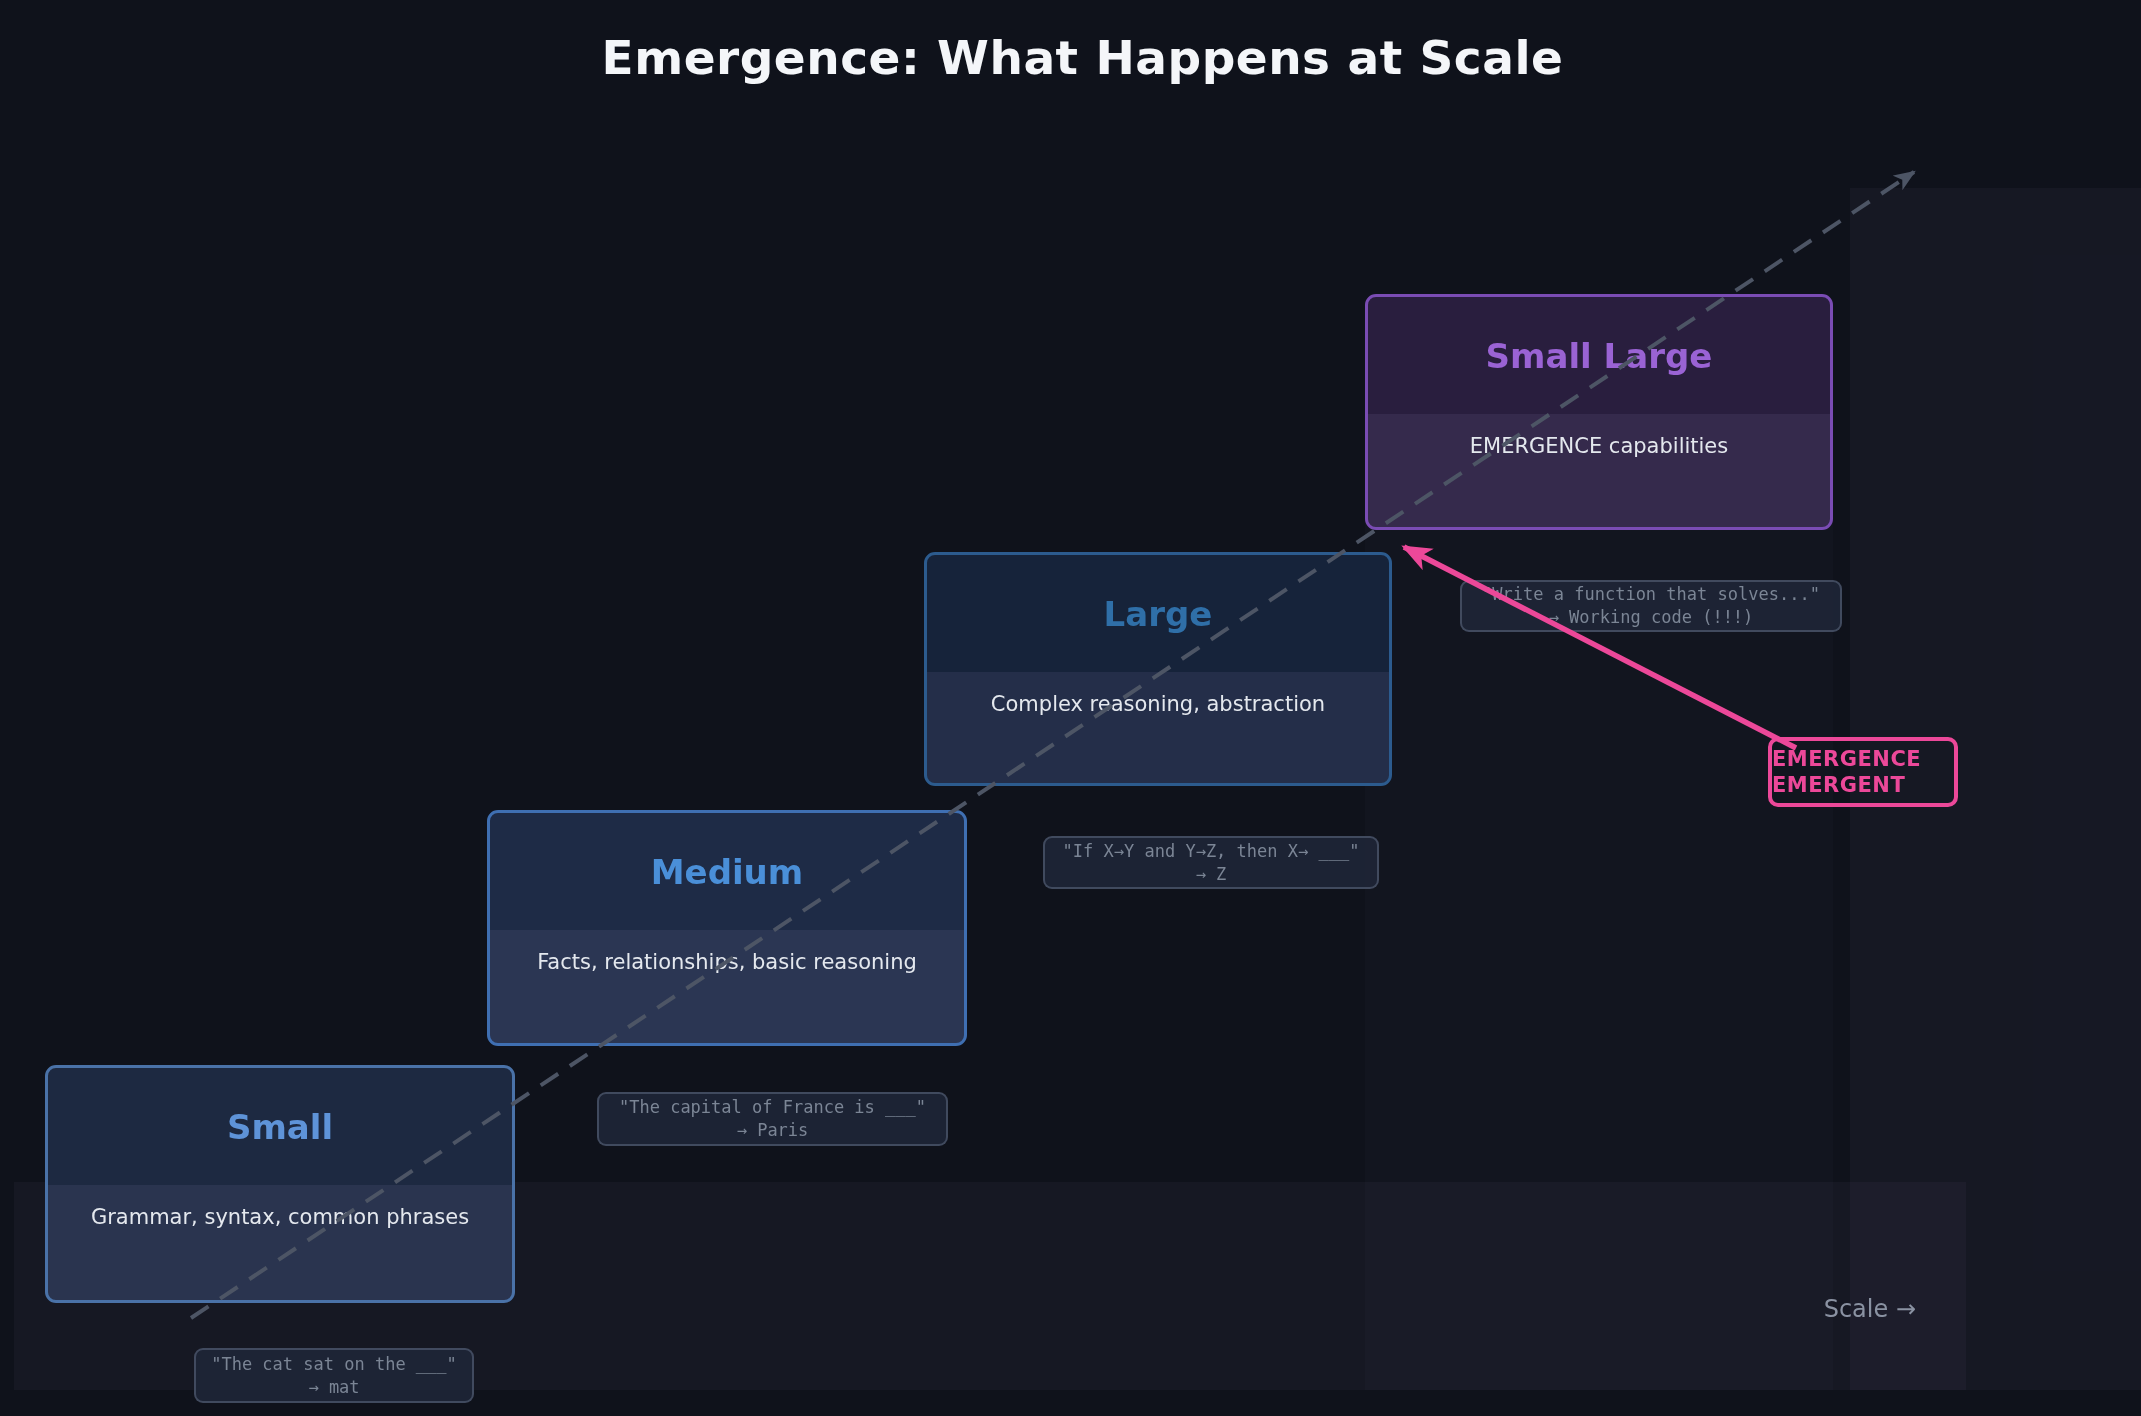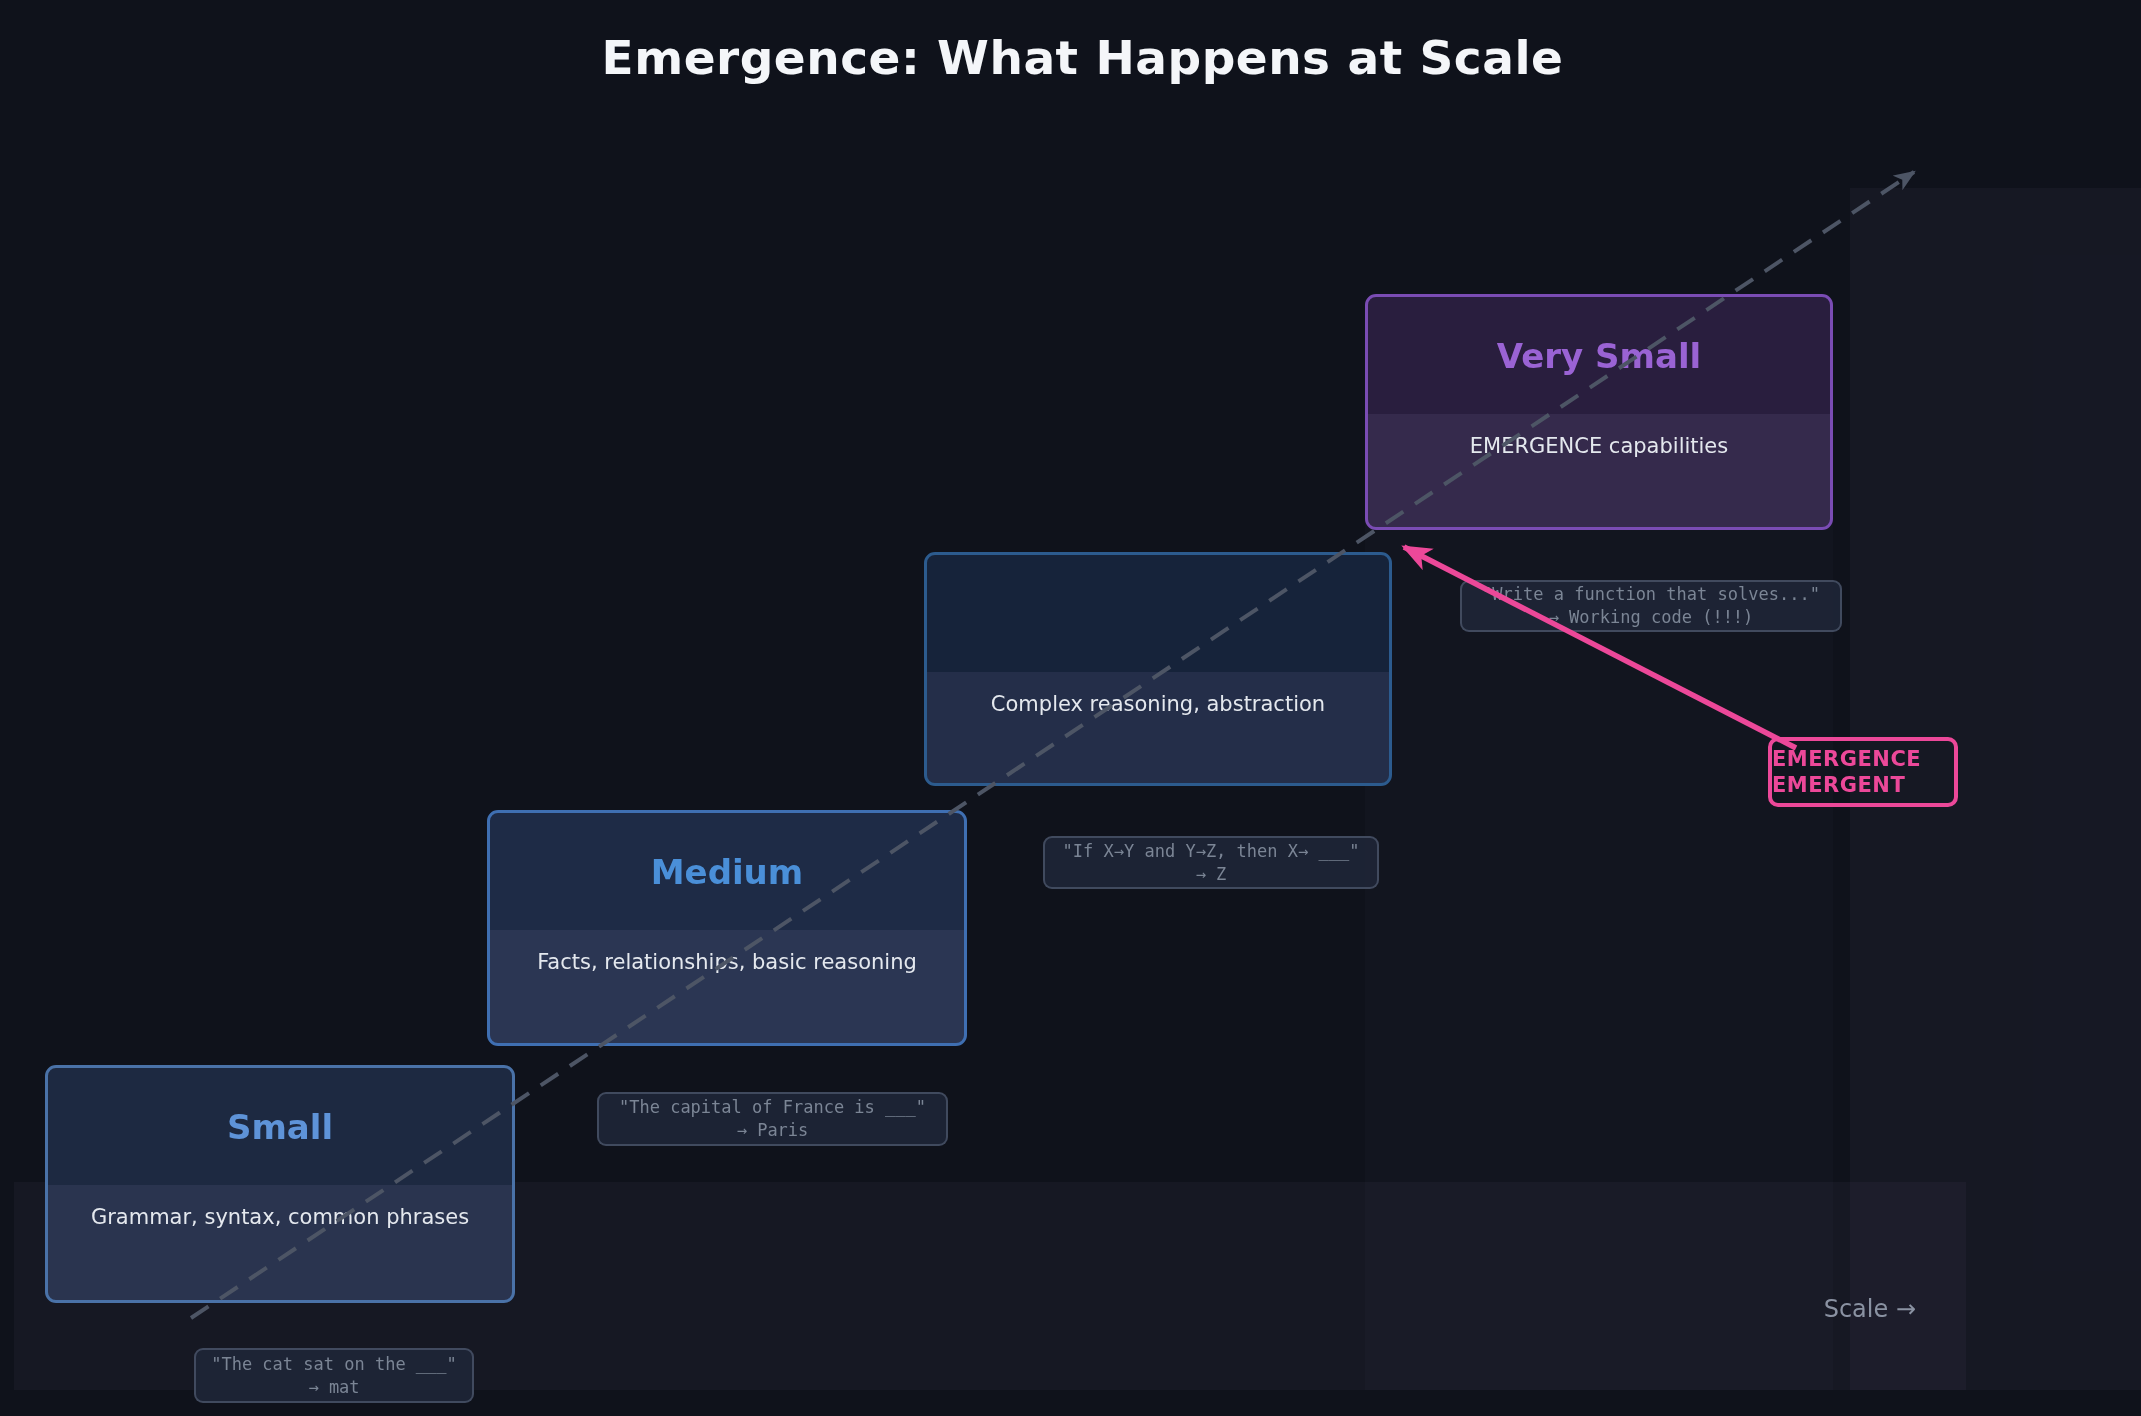--- a/index.html
+++ b/index.html
@@ -101,26 +101,27 @@
   </div>
 
   <div class="step-box box-medium">
     <div class="step-light"></div>
     <div class="step-name" style="color: rgb(74, 143, 216);">Medium</div>
     <div class="step-desc">Facts, relationships, basic reasoning</div>
   </div>
 
   <div class="step-box box-large">
     <div class="step-light"></div>
+    <div class="step-name" style="color: rgb(47, 111, 168);">Large</div>
     <div class="step-desc">Complex reasoning, abstraction</div>
   </div>
 
   <div class="step-box box-vl">
     <div class="step-light"></div>
-    <div class="step-name" style="color: rgb(154, 99, 212);">Very Small</div>
+    <div class="step-name" style="color: rgb(154, 99, 212);">Small Large</div>
     <div class="step-desc">EMERGENCE capabilities</div>
   </div>
 
   <div class="caption cap-1">
     <span>"The cat sat on the ___"</span>
     <span>→ mat</span>
   </div>
   <div class="caption cap-2">
     <span>"The capital of France is ___"</span>
     <span>→ Paris</span>

